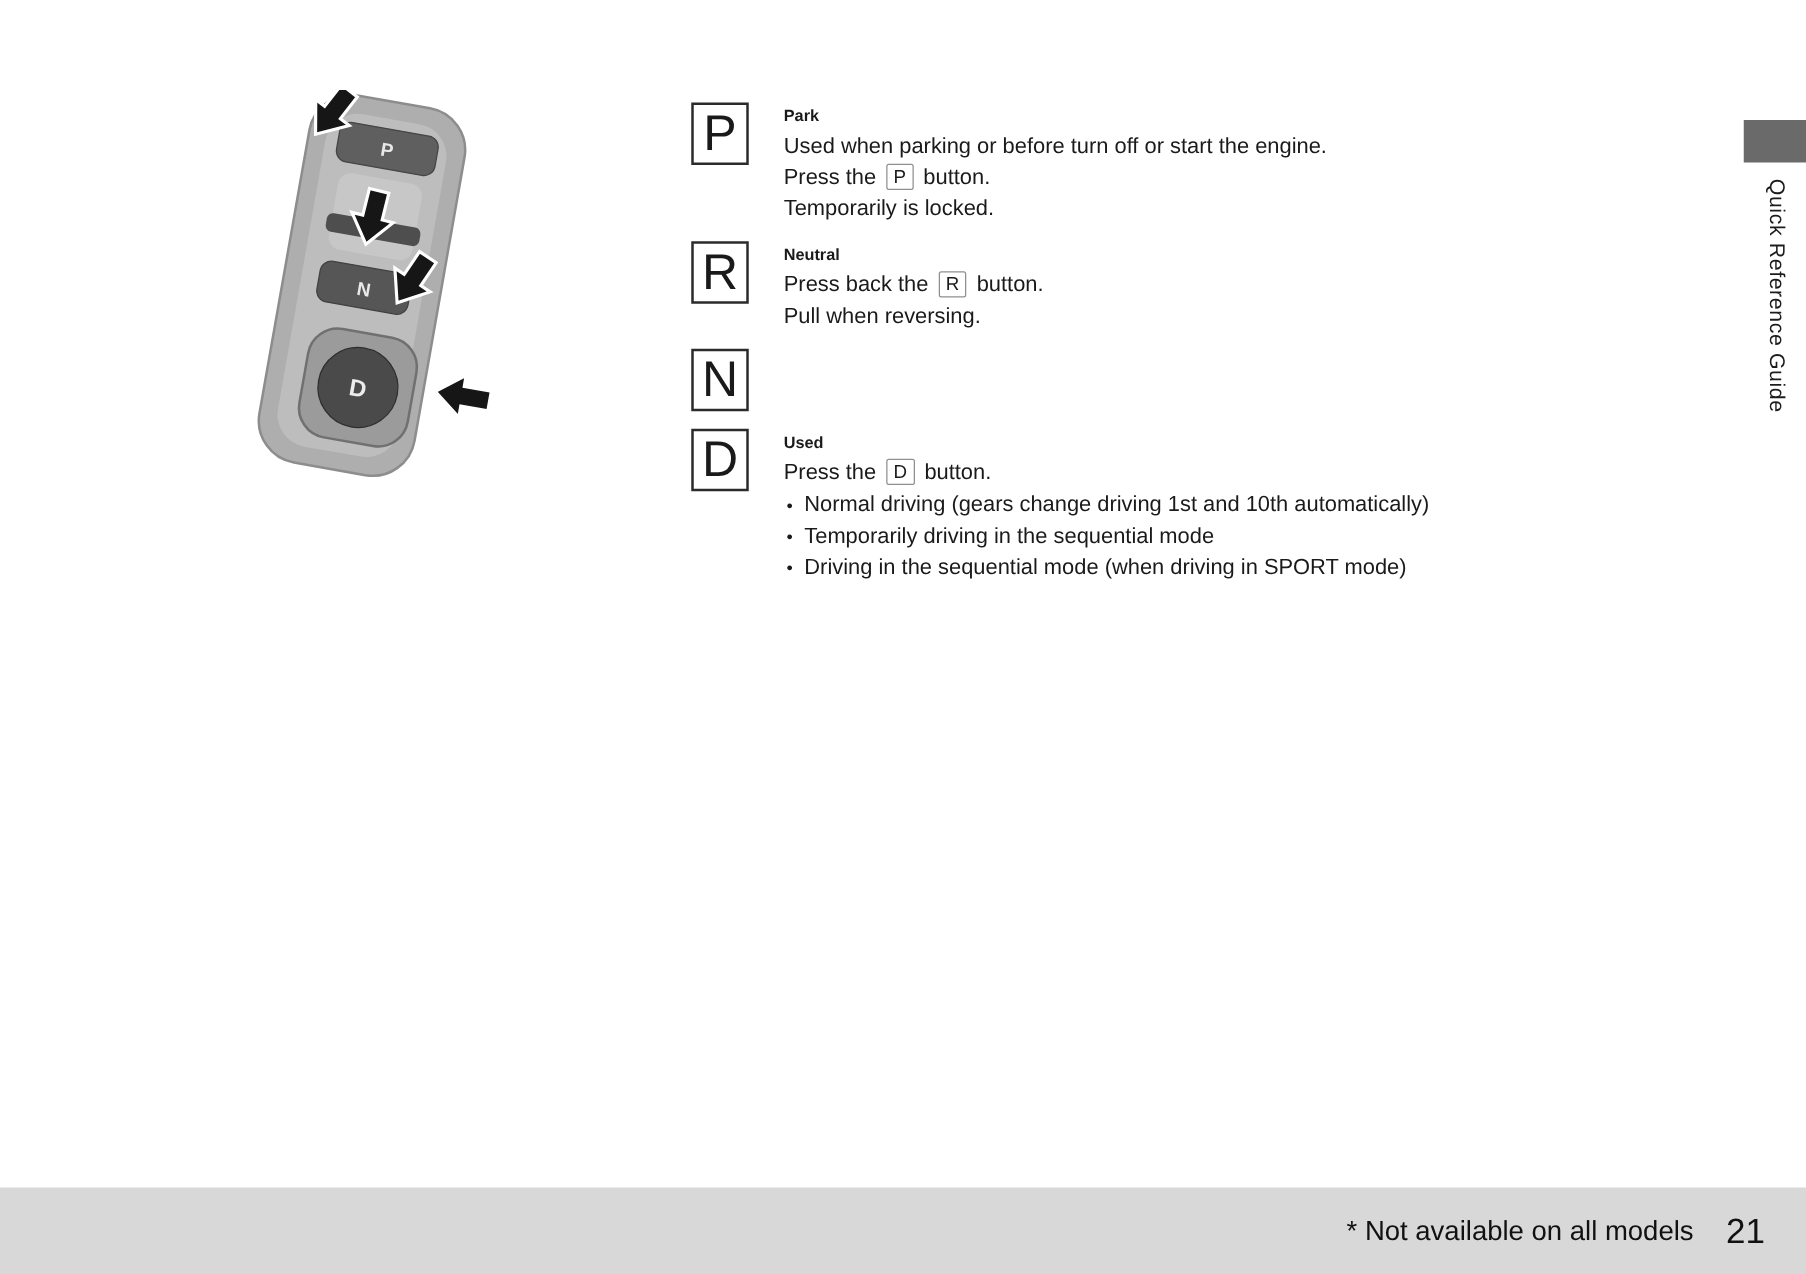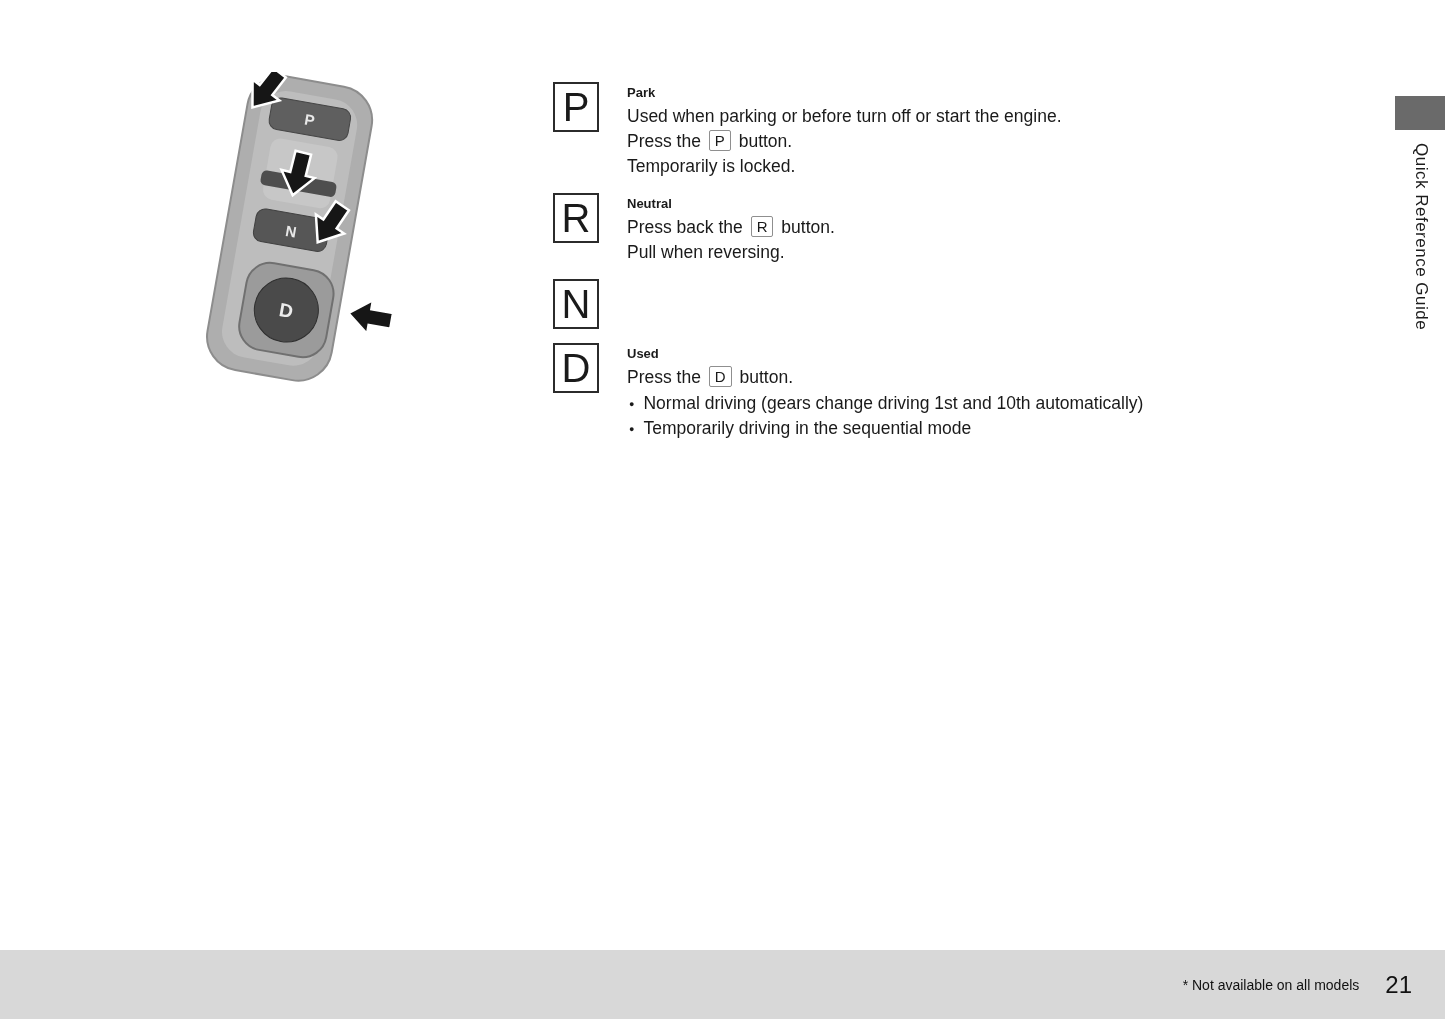--- a/index.html
+++ b/index.html
@@ -66,22 +66,22 @@
   }
 
   
   .footer {
     position: absolute; left: 0; right: 0; bottom: 0;
     height: 69px;
     background: #d8d8d8;
     display: flex; align-items: center; justify-content: flex-end;
     padding-right: 33px; gap: 26px;
   }
-  .footer-note { font-size: 14px; color: #111; }
-  .page-number { font-size: 24px; color: #111; }
+  .footer-note { font-size: 22px; color: #111; }
+  .page-number { font-size: 28px; color: #111; }
 </style>
 </head>
 <body>
 
 <div class="page">
 
   <div class="diagram">
     <svg width="260" height="330" viewBox="0 0 260 330">
       <g transform="rotate(10 125 160)">
         <rect x="58" y="8" width="126" height="298" rx="34" fill="#aeaeae" stroke="#8d8d8d" stroke-width="2"></rect>
@@ -135,20 +135,21 @@
     </div>
 
     <div class="gear-section">
       <div class="letter-box">D</div>
       <div class="section-text">
         <div class="section-title">Used</div>
         <div class="line"><span>Press the </span><span class="key">D</span><span> button.</span></div>
         <div class="bullet-list">
           <div class="bullet-line">Normal driving (gears change driving 1st and 10th automatically)</div>
           <div class="bullet-line">Temporarily driving in the sequential mode</div>
+          <div class="bullet-line">Driving in the sequential mode (when driving in SPORT mode)</div>
         </div>
       </div>
     </div>
 
   </div>
 
   <div class="side-tab"></div>
   <div class="side-label">Quick Reference Guide</div>
 
   <div class="footer">

